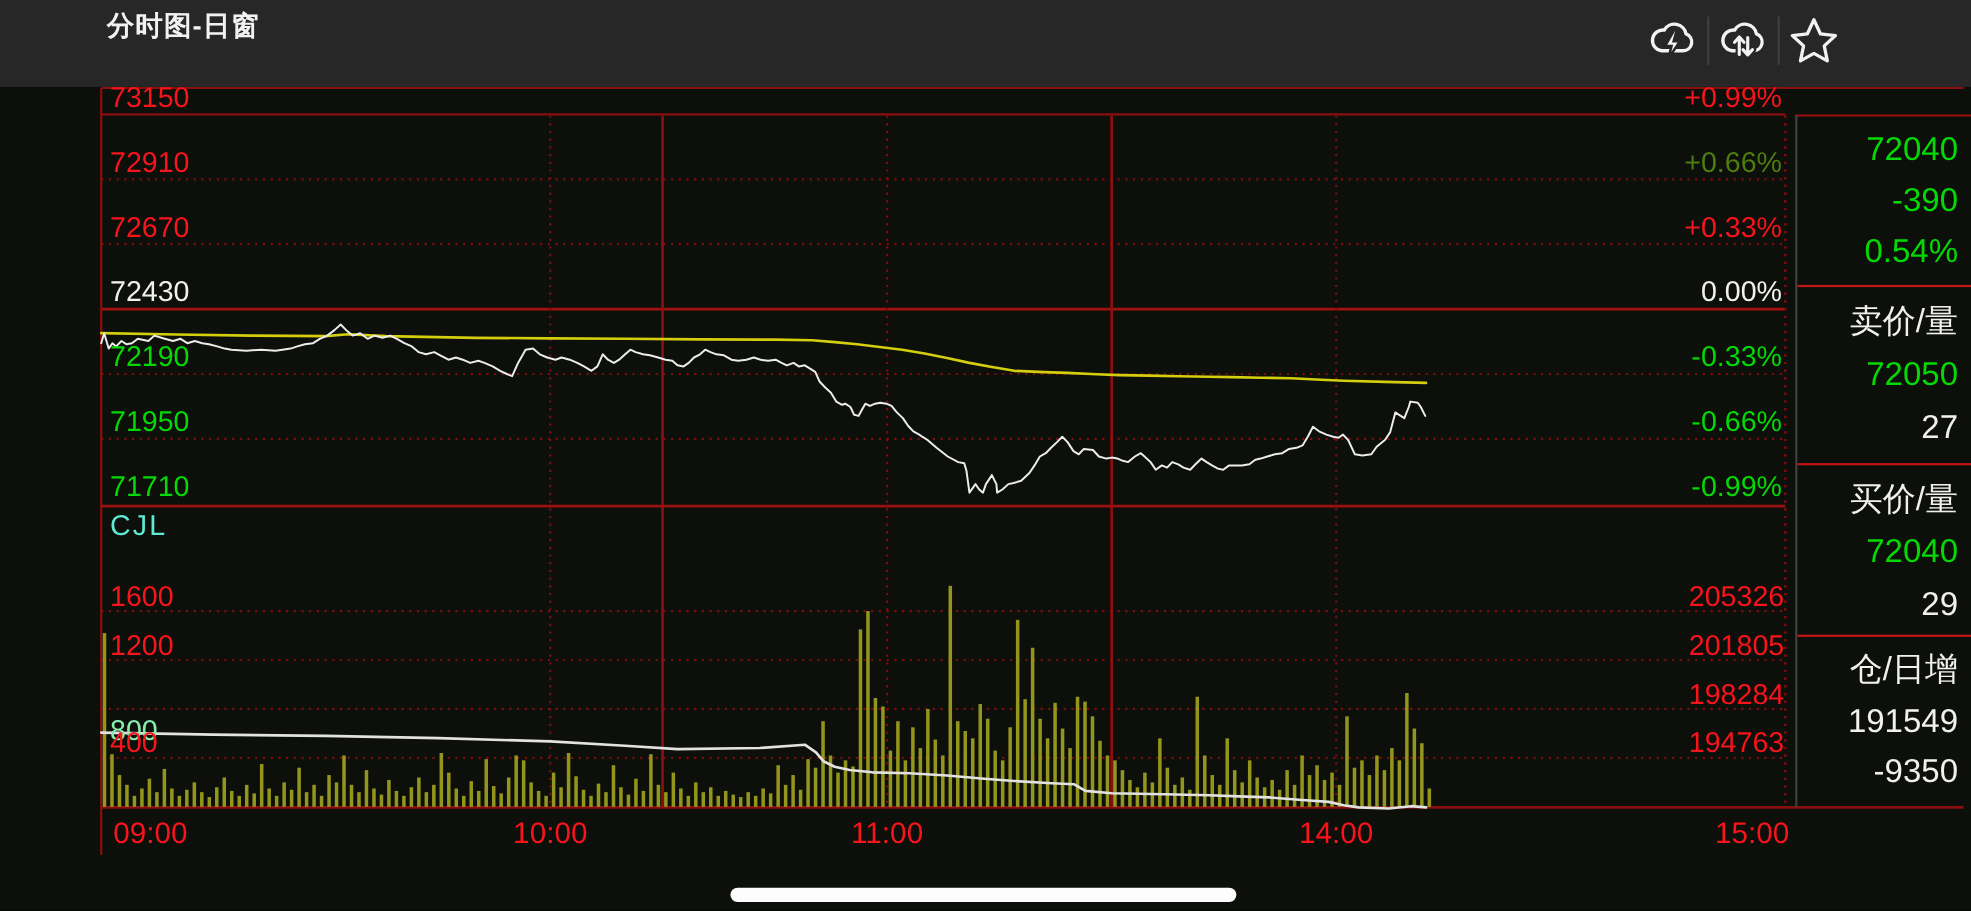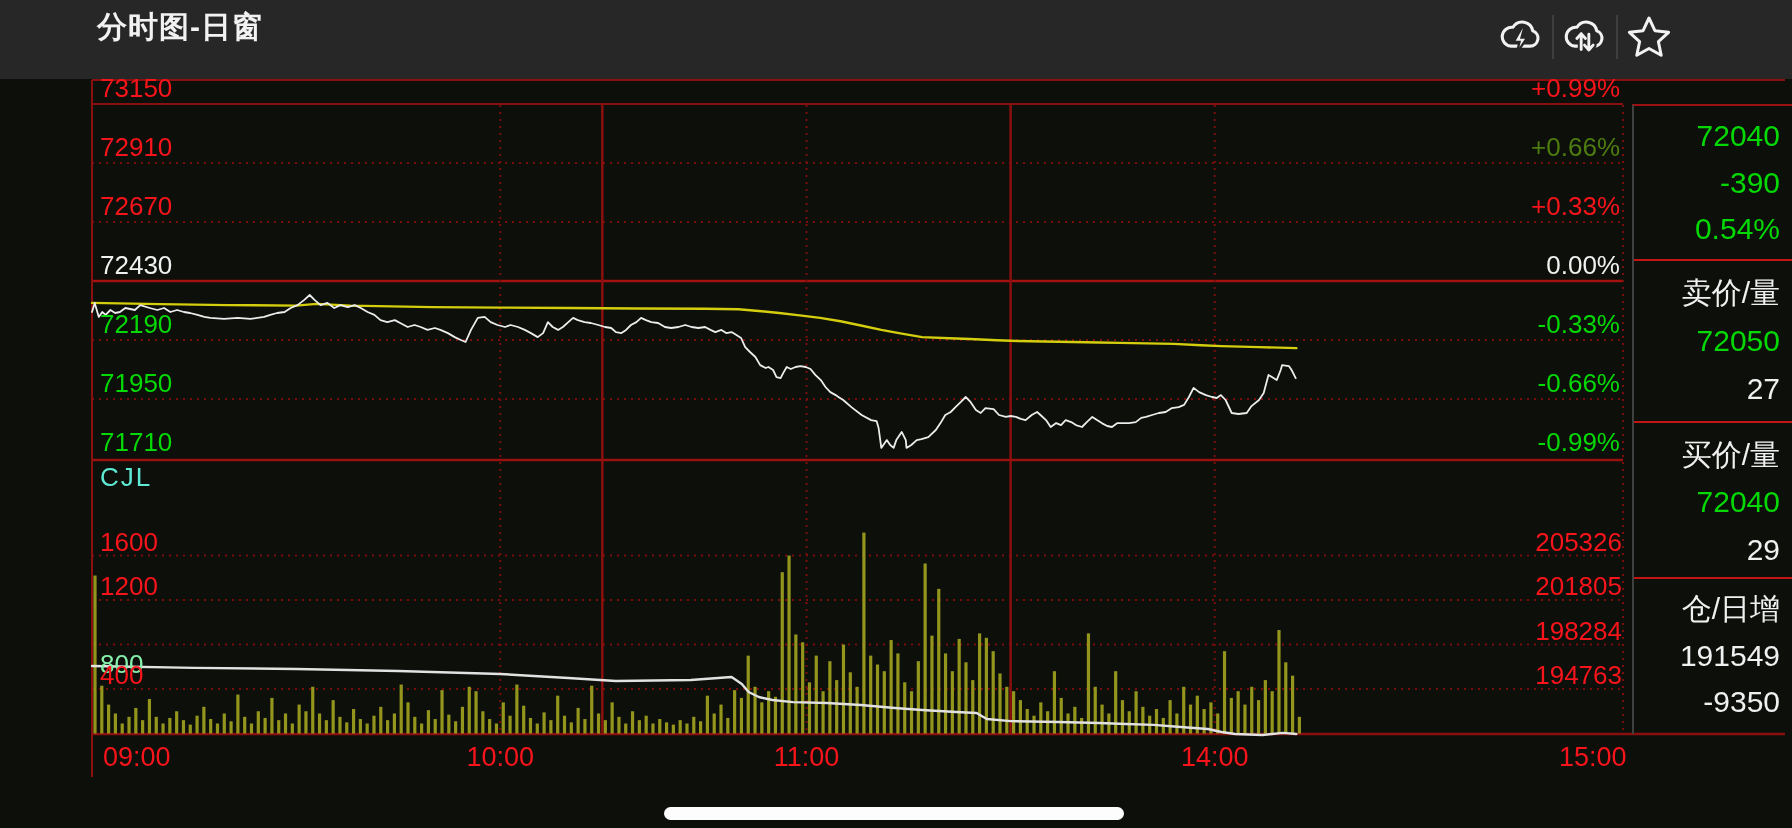--- a/index.html
+++ b/index.html
@@ -1,20 +1,20 @@
 <!DOCTYPE html>
 <html><head>
 <meta charset="utf-8">
 <style>
   html,body{margin:0;padding:0;background:#000;}
   #app{position:relative;width:1792px;height:828px;background:#0c0f0a;overflow:hidden;
        font-family:"Liberation Sans","DejaVu Sans",sans-serif;}
   
   #topbar{position:absolute;left:0;top:0;width:1792px;height:79px;background:#272727;}
-  .view-title{position:absolute;left:97px;top:7px;font-size:30px;font-weight:bold;color:#f2f2f2;letter-spacing:1px;}
+  .view-title{position:absolute;left:97px;top:7px;font-size:25px;font-weight:bold;color:#f2f2f2;letter-spacing:1px;}
   .contract-row{position:absolute;left:95px;top:37px;display:flex;align-items:center;}
   .contract-name{font-size:29px;font-weight:bold;color:#f0c11c;letter-spacing:1px;}
   .badge-m{margin-left:9px;width:24px;height:24px;border-radius:4px;background:#dd5151;color:#fff;
            font-size:17px;font-weight:bold;display:flex;align-items:center;justify-content:center;}
   .nav-icons{position:absolute;right:112px;top:9px;display:flex;align-items:center;height:56px;}
   .icon-btn{width:62px;height:56px;display:flex;align-items:center;justify-content:center;cursor:pointer;}
   .nav-divider{width:2px;height:44px;background:#3f3f3f;}
   
   #chart-svg{position:absolute;left:0;top:0;}
   #labels{position:absolute;left:0;top:0;width:1792px;height:828px;pointer-events:none;}

